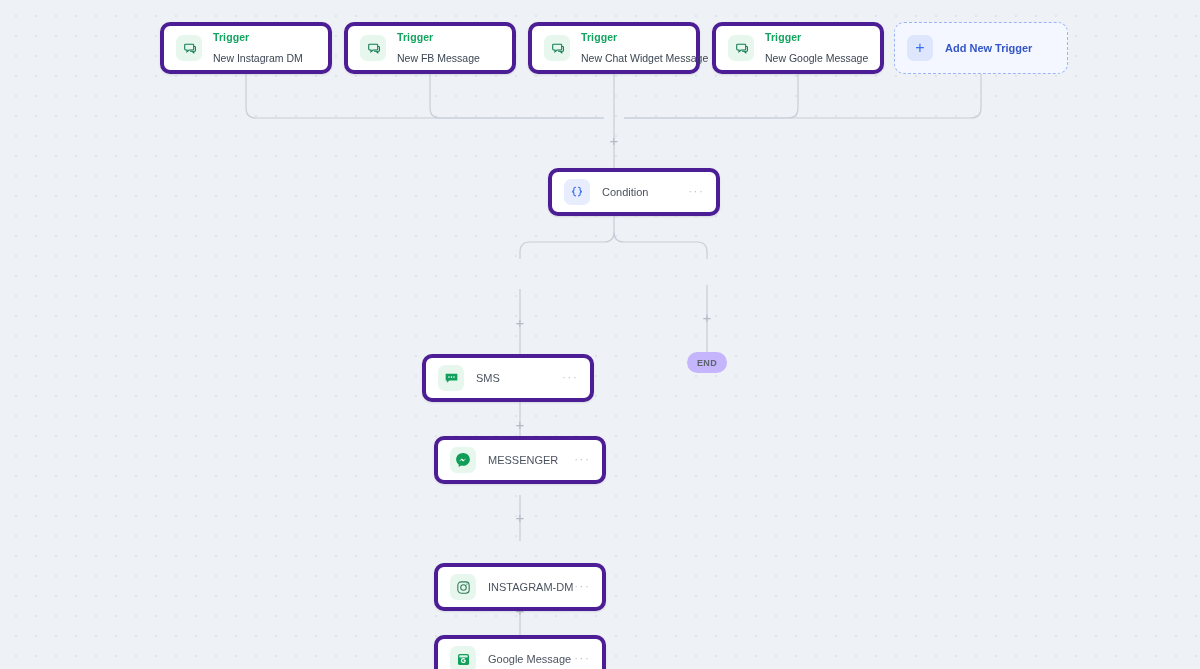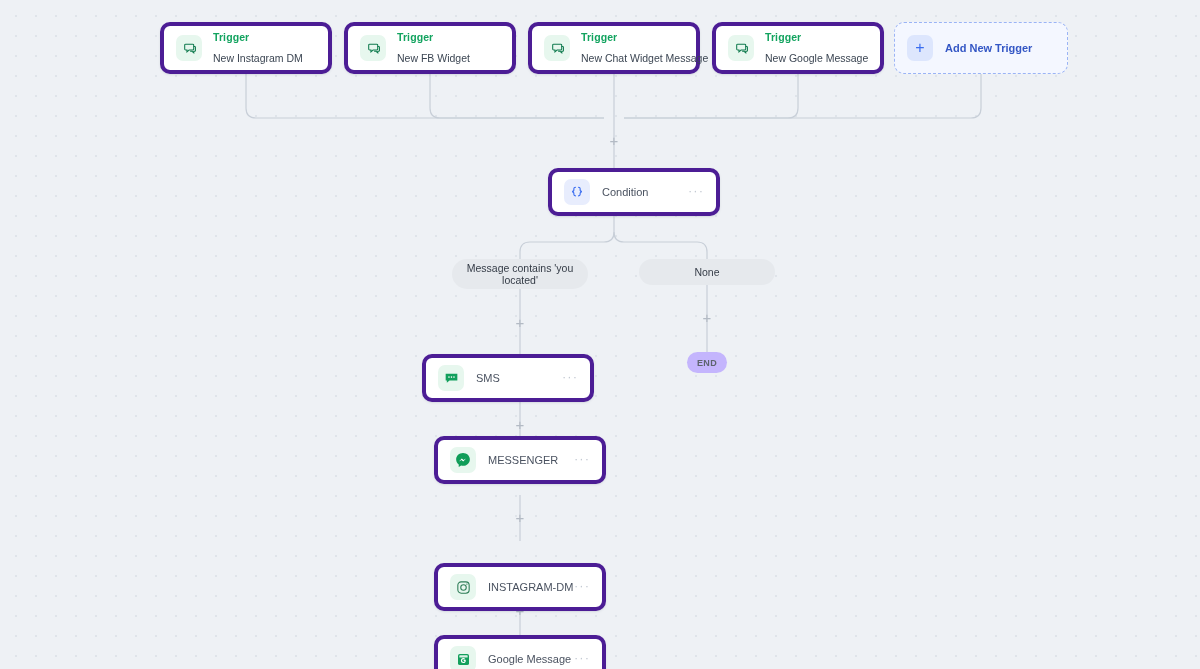--- a/index.html
+++ b/index.html
@@ -163,21 +163,21 @@
 
   <div class="node trigger" style="left:344px">
     <span class="icon-box icon-green">
       <svg width="15" height="15" viewBox="0 0 20 20" fill="none" stroke="#0f7a4d" stroke-width="1.4">
         <path d="M3 3.2h9.2a1.4 1.4 0 0 1 1.4 1.4v5a1.4 1.4 0 0 1-1.4 1.4H7.4L4.6 13.4V11H3a1.4 1.4 0 0 1-1.4-1.4v-5A1.4 1.4 0 0 1 3 3.2z" transform="translate(2,1)"></path>
         <path d="M15.5 7.2h1.2a1.2 1.2 0 0 1 1.2 1.2v4.1a1.2 1.2 0 0 1-1.2 1.2h-1v2l-2.3-2h-2.6"></path>
       </svg>
     </span>
     <span class="txt">
       <span class="kind" style="display:block">Trigger</span>
-      <span class="name" style="display:block">New FB Widget</span>
+      <span class="name" style="display:block">New FB Message</span>
     </span>
   </div>
 
   <div class="node trigger" style="left:528px">
     <span class="icon-box icon-green">
       <svg width="15" height="15" viewBox="0 0 20 20" fill="none" stroke="#0f7a4d" stroke-width="1.4">
         <path d="M3 3.2h9.2a1.4 1.4 0 0 1 1.4 1.4v5a1.4 1.4 0 0 1-1.4 1.4H7.4L4.6 13.4V11H3a1.4 1.4 0 0 1-1.4-1.4v-5A1.4 1.4 0 0 1 3 3.2z" transform="translate(2,1)"></path>
         <path d="M15.5 7.2h1.2a1.2 1.2 0 0 1 1.2 1.2v4.1a1.2 1.2 0 0 1-1.2 1.2h-1v2l-2.3-2h-2.6"></path>
       </svg>
     </span>
@@ -216,22 +216,20 @@
     <span class="icon-box icon-blue">
       <svg width="14" height="14" viewBox="0 0 16 16" fill="none" stroke="#3a6df0" stroke-width="1.3" stroke-linecap="round">
         <path d="M6.3 2.6c-1.4 0-1.9.6-1.9 1.8v1.3c0 1-.5 1.5-1.4 1.5v.6c.9 0 1.4.5 1.4 1.5v1.3c0 1.2.5 1.8 1.9 1.8"></path>
         <path d="M9.7 2.6c1.4 0 1.9.6 1.9 1.8v1.3c0 1 .5 1.5 1.4 1.5v.6c-.9 0-1.4.5-1.4 1.5v1.3c0 1.2-.5 1.8-1.9 1.8"></path>
       </svg>
     </span>
     <span class="label">Condition</span>
     <span class="dots">···</span>
   </div>
 
-  <div class="pill pill-cond">Message contains 'you located'</div>
-  <div class="pill pill-none">None</div>
 
   <div class="end-pill">END</div>
 
   <div class="node step" style="left:422px; top:354px">
     <span class="icon-box icon-green">
       <svg width="15" height="15" viewBox="0 0 18 18">
         <path d="M2 3.2h14v8.2H6.6L3.4 14.2v-2.8H2z" fill="#11a05c"></path>
         <circle cx="6" cy="7.3" r=".95" fill="#ffffff"></circle>
         <circle cx="9" cy="7.3" r=".95" fill="#ffffff"></circle>
         <circle cx="12" cy="7.3" r=".95" fill="#ffffff"></circle>

